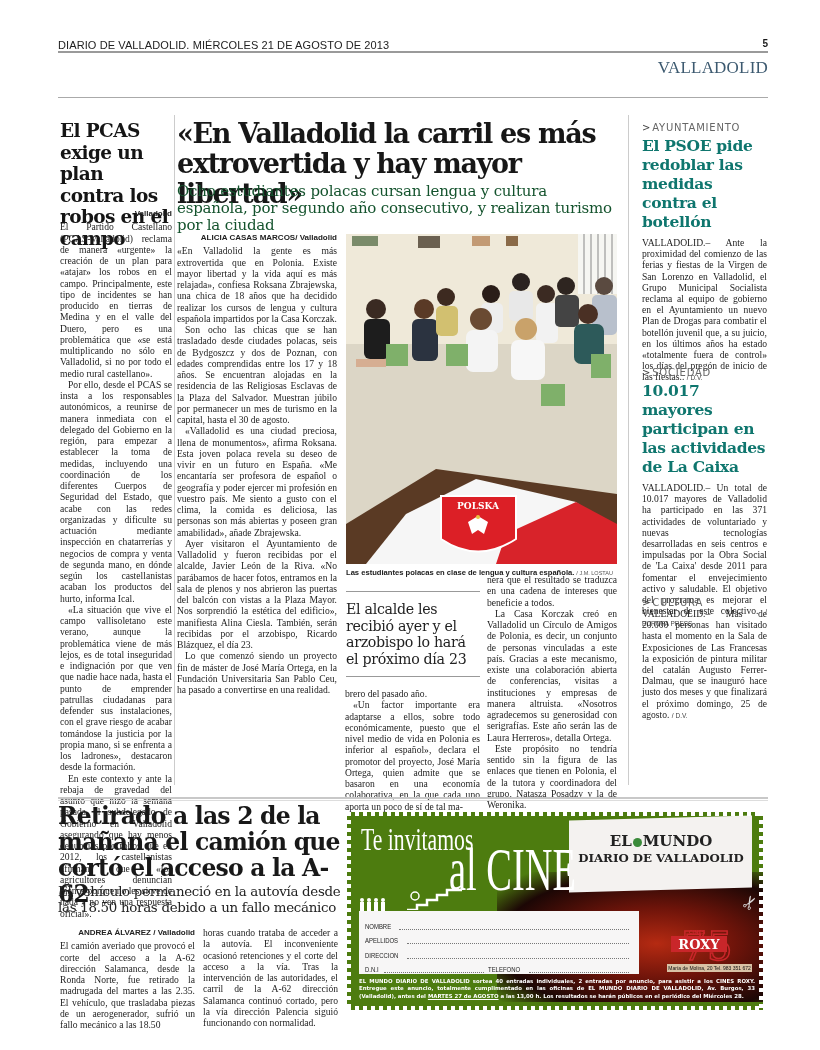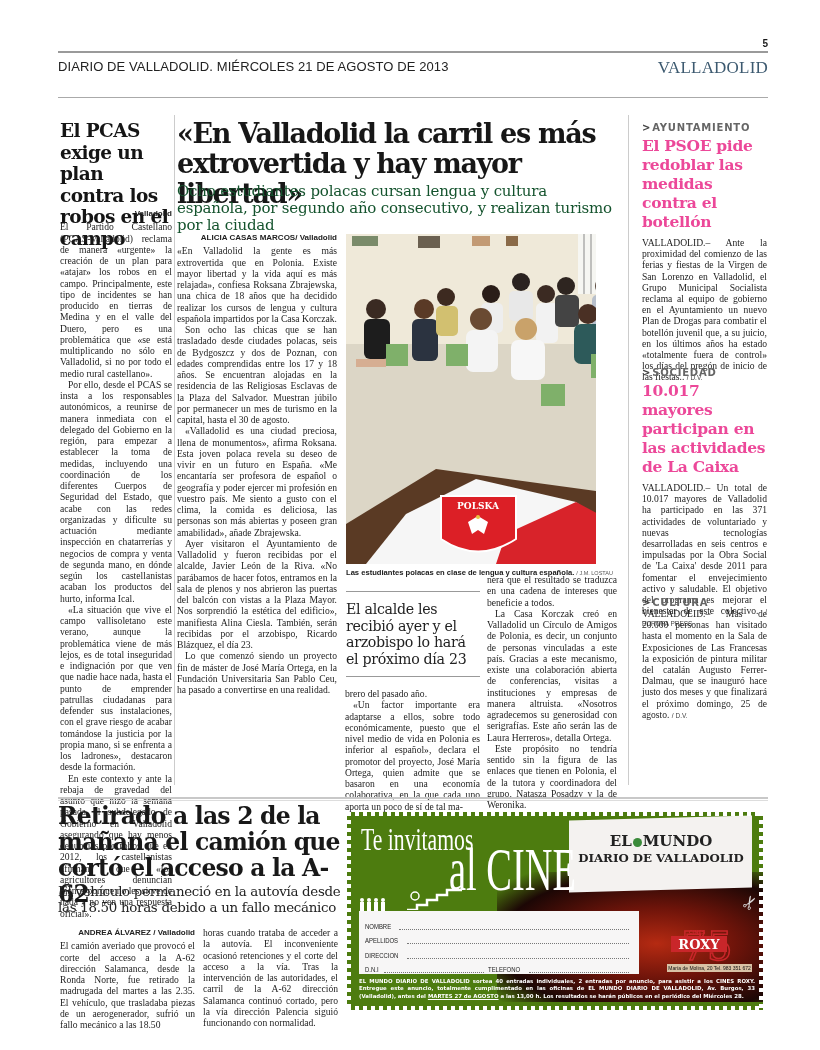--- a/index.html
+++ b/index.html
@@ -3,21 +3,21 @@
 <meta charset="utf-8">
 <style>
   * { box-sizing: border-box; margin: 0; padding: 0; }
   html, body { width: 820px; height: 1050px; background: #fff; overflow: hidden; }
   body { position: relative; font-family: "DejaVu Serif", serif; color: #1a1a1a; }
 
   .abs { position: absolute; }
 
   
   .folio-bar { left: 58px; top: 39px; width: 710px; height: 14px; border-bottom: 2px solid #9a9a9a; }
-  .folio-date { position: absolute; left: 0; top: 0; font-family: "Liberation Sans", sans-serif; font-size: 13px; letter-spacing: 0.1px; color: #222; margin-top: 20px; }
+  .folio-date { position: absolute; left: 0; top: 0; font-family: "Liberation Sans", sans-serif; font-size: 11px; letter-spacing: 0.1px; color: #222; }
   .folio-page { position: absolute; right: 0; top: -1px; font-family: "Liberation Sans", sans-serif; font-weight: bold; font-size: 10px; }
   .section-name { right: 52px; top: 58px; font-family: "Liberation Serif", serif; font-size: 17px; color: #3d5a70; letter-spacing: 0.2px; }
   .top-rule { left: 58px; top: 97px; width: 710px; height: 1px; background: #aaa; }
 
   
   .col-text { font-family: "Liberation Serif", serif; font-size: 9.6px; line-height: 11.25px; text-align: justify; hyphens: auto; color: #1d1d1d; }
   .col-text p { text-indent: 8px; }
   .col-text p.noindent { text-indent: 0; }
   .byline { font-family: "Liberation Sans", sans-serif; font-weight: bold; font-size: 8px; text-align: right; margin-bottom: 2px; color: #222; }
   .sig { font-family: "Liberation Sans", sans-serif; font-size: 6.5px; color: #444; }
@@ -28,33 +28,33 @@
 
   .vrule { width: 1px; background: #ccc; }
 
   
   .main-head { left: 177px; top: 119px; width: 440px; font-family: "DejaVu Serif", serif; font-weight: bold; font-size: 27px; line-height: 30px; letter-spacing: -1.3px; color: #171717; }
   .main-sub { left: 177px; top: 183px; width: 440px; font-family: "DejaVu Serif", serif; font-size: 15px; line-height: 17px; color: #14532d; letter-spacing: -0.2px; }
   .main-col1 { left: 177px; top: 232px; width: 160px; }
   .main-col2 { left: 345px; top: 688px; width: 135px; }
   .main-col3 { left: 487px; top: 574px; width: 130px; }
 
-  .photo { left: 346px; top: 234px; width: 250px; height: 330px; overflow: hidden; background: #737373; }
+  .photo { left: 346px; top: 234px; width: 271px; height: 330px; overflow: hidden; background: #737373; }
   .caption { left: 346px; top: 568px; width: 275px; font-family: "Liberation Sans", sans-serif; font-weight: bold; font-size: 7.6px; color: #1a1a1a; white-space: nowrap; }
   .caption .credit { font-weight: normal; font-size: 5.5px; color: #555; margin-left: 2px; }
 
   .pull-rule1 { left: 346px; top: 591px; width: 134px; height: 1px; background: #999; }
   .pullquote { left: 346px; top: 601px; width: 134px; font-family: "DejaVu Serif", serif; font-size: 14.2px; line-height: 16.5px; color: #222; letter-spacing: -0.3px; }
   .pull-rule2 { left: 346px; top: 676px; width: 134px; height: 1px; background: #999; }
 
   
   .rcol { left: 642px; width: 125px; }
-  .kicker { font-family: "DejaVu Sans", sans-serif; font-weight: bold; font-size: 10px; color: #666; letter-spacing: 0.8px; }
+  .kicker { font-family: "DejaVu Sans", sans-serif; font-weight: normal; font-size: 10px; color: #666; letter-spacing: 0.8px; }
   .kicker .arrow { color: #444; margin-right: 1px; }
-  .brief-head { font-family: "DejaVu Serif", serif; font-weight: bold; font-size: 15.5px; line-height: 19px; color: #ec4899; margin: 3px 0 6px; letter-spacing: -0.3px; }
+  .brief-head { font-family: "DejaVu Serif", serif; font-weight: bold; font-size: 15.5px; line-height: 19px; color: #0f766e; margin: 3px 0 6px; letter-spacing: -0.3px; }
   .brief-body { font-family: "Liberation Serif", serif; font-size: 9.6px; line-height: 11.2px; text-align: justify; color: #1d1d1d; }
 
   
   .bottom-rule { left: 58px; top: 797px; width: 710px; height: 2px; background: #c8c8c8; }
   .bottom-rule2 { left: 58px; top: 800px; width: 710px; height: 1px; background: #ddd; }
   .bottom-head { left: 58px; top: 803px; width: 285px; font-family: "DejaVu Serif", serif; font-weight: bold; font-size: 23.5px; line-height: 26px; letter-spacing: -0.8px; color: #181818; }
   .bottom-sub { left: 58px; top: 884px; width: 285px; font-family: "DejaVu Serif", serif; font-size: 13.4px; line-height: 16px; letter-spacing: -0.3px; color: #222; }
   .bottom-col1 { left: 60px; top: 927px; width: 135px; }
   .bottom-col2 { left: 203px; top: 927px; width: 135px; }
 

